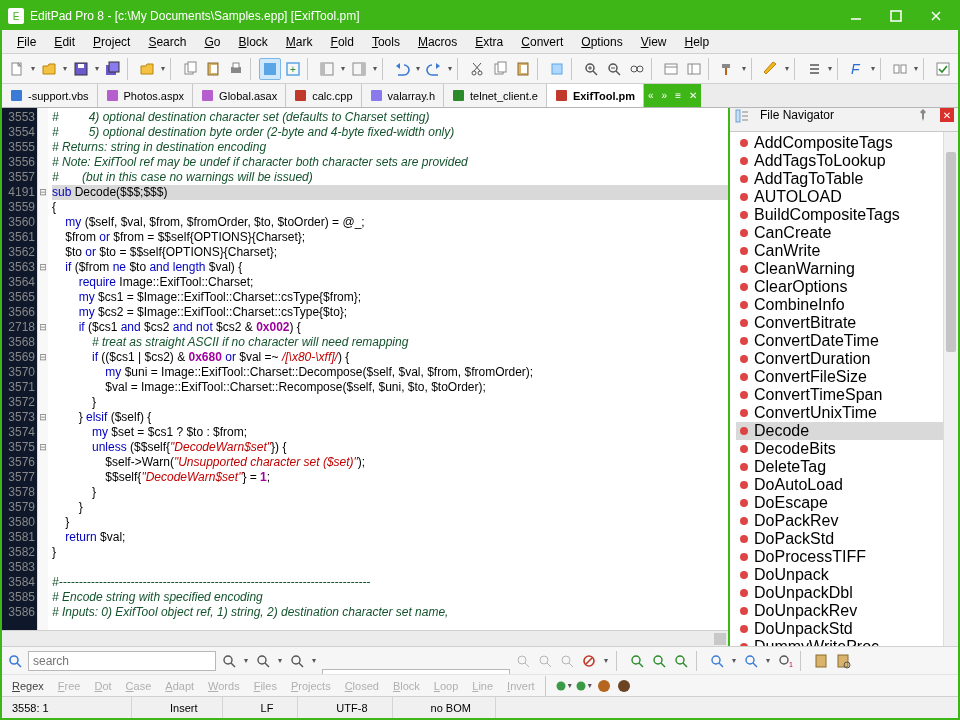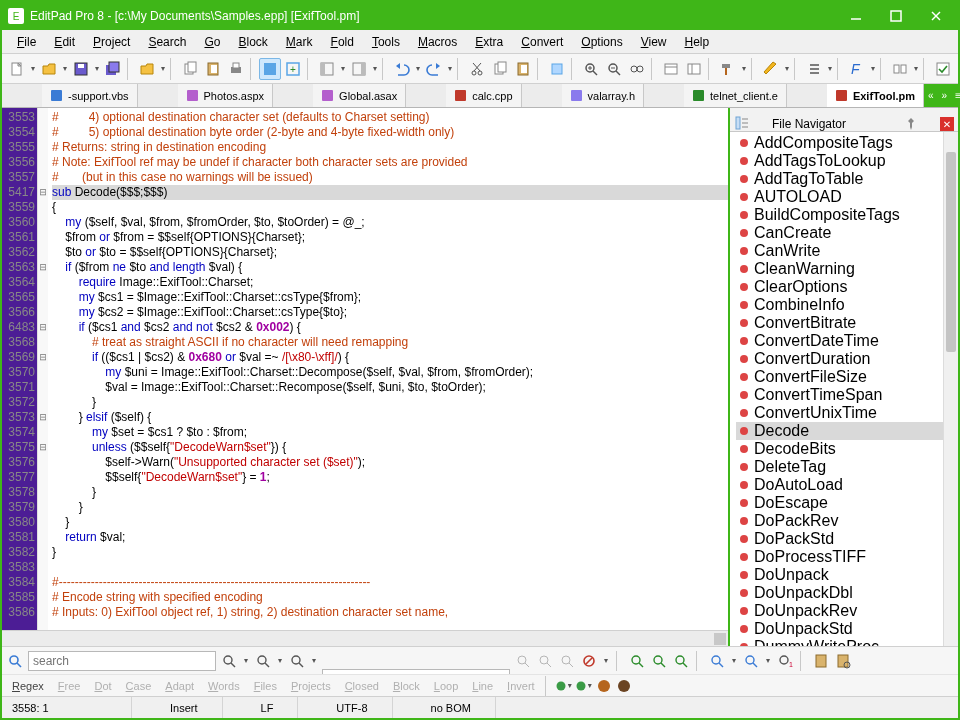--- a/index.html
+++ b/index.html
@@ -21,46 +21,46 @@
 
 .toolbar { height: 30px; display: flex; align-items: center; padding: 2px 4px; gap: 1px; background: #f6f6f6; border-bottom: 1px solid #d0d0d0; }
 .tbtn { width: 22px; height: 22px; display: flex; align-items: center; justify-content: center; border-radius: 2px; }
 .tdd  { width: 8px; text-align: center; font-size: 8px; color: #555; }
 .tsep { width: 6px; height: 22px; border-left: 1px solid #c8c8c8; margin: 0 2px; }
 .tbtn.active { background: #cfe8fd; border: 1px solid #7bb7e6; }
 .tic { width: 16px; height: 16px; }
 
 
 .tabstrip { height: 24px; display: flex; align-items: stretch; background: #ececec; border-bottom: 1px solid #b5b5b5; font-size: 11px; }
-.tab { display: flex; align-items: center; gap: 5px; padding: 0 8px; border-right: 1px solid #c8c8c8; background: #f4f4f4; cursor: default; white-space: nowrap; margin-left: 40px; }
+.tab { display: flex; align-items: center; gap: 5px; padding: 0 8px; border-right: 1px solid #c8c8c8; background: #f4f4f4; cursor: default; white-space: nowrap; }
 .tab.active { background: #fff; font-weight: 600; }
 .tab .tabicon { width: 13px; height: 13px; display: inline-block; }
 .tabnav { display: flex; align-items: center; background: #3fb618; color: #fff; }
 .tabnav span { padding: 0 4px; font-size: 10px; }
 
 
 .main { flex: 1; display: flex; min-height: 0; }
 .editor { flex: 1; display: flex; flex-direction: column; border-right: 2px solid #3fb618; min-width: 0; }
 .codewrap { flex: 1; display: flex; overflow: hidden; font-family: Consolas, monospace; font-size: 12px; line-height: 15px; }
-.gutter { width: 36px; background: #4c1d95; color: #888; text-align: right; padding: 2px 2px 0 0; border-right: 1px solid #e0e0e0; }
+.gutter { width: 36px; background: #0f172a; color: #888; text-align: right; padding: 2px 2px 0 0; border-right: 1px solid #e0e0e0; }
 .fold   { width: 10px; background: #f8f8f8; padding-top: 2px; color: #777; font-size: 9px; text-align: center; }
 .code   { flex: 1; padding: 2px 0 0 4px; white-space: pre; overflow: hidden; position: relative; }
 .gutter div, .fold div { height: 15px; }
 .code .ln { height: 15px; }
 .code .ln.hl { background: #d9d9d9; }
-.cm  { color: #c2410c; }
+.cm  { color: #14532d; font-style: italic; }
 .kw  { color: #0000c0; font-weight: normal; }
-.st  { color: #c00000; }
+.st  { color: #c00000; font-style: italic; }
 .pu  { color: #a000a0; font-weight: bold; }
 .hscroll { height: 16px; background: #ececec; border-top: 1px solid #d0d0d0; position: relative; }
 .hscroll::after { content:""; position:absolute; right:2px; top:2px; width:12px; height:12px; background:#c8c8c8; }
 
 
 .sidepanel { width: 228px; display: flex; flex-direction: column; background: #fff; }
-.sidehdr { height: 24px; display: flex; align-items: flex-end; gap: 22px; padding: 0 4px; background: #f2f2f2; border-bottom: 1px solid #c8c8c8; font-size: 12px; }
+.sidehdr { height: 24px; display: flex; align-items: flex-start; gap: 10px; padding: 0 4px; background: #f2f2f2; border-bottom: 1px solid #c8c8c8; font-size: 12px; }
 .sidehdr .flex { flex:1; }
 .sidehdr .pin { width:14px; height:14px; }
 .sidehdr .xbtn { width:14px; height:14px; background:#d9302c; color:#fff; font-size:10px; display:flex; align-items:center; justify-content:center; }
 .navlist { flex:1; overflow-y: hidden; font-size: 16px; position: relative; }
 .navlist .navscroll { position:absolute; right:0; top:0; bottom:0; width:15px; background:#f0f0f0; border-left:1px solid #dcdcdc; }
 .navlist .navscroll .thumb { position:absolute; left:2px; right:2px; top:20px; height:200px; background:#c4c4c4; border-radius:2px; }
 .navlist ul { list-style:none; padding: 2px 0 0 6px; }
 .navlist li { display:flex; align-items:center; gap:6px; height:18px; padding-left:4px; cursor:default; }
 .navlist li.sel { background:#d9d9d9; }
 .navlist li::before { content:""; width:8px; height:8px; border-radius:50%; background:#d44; display:inline-block; }
@@ -402,30 +402,30 @@
   <div class="main">
 
     <div class="editor">
       <div class="codewrap">
         <div class="gutter" id="gutter">
             <div>3553</div>
             <div>3554</div>
             <div>3555</div>
             <div>3556</div>
             <div>3557</div>
-            <div>5417</div>
+            <div>4191</div>
             <div>3559</div>
             <div>3560</div>
             <div>3561</div>
             <div>3562</div>
             <div>3563</div>
             <div>3564</div>
             <div>3565</div>
             <div>3566</div>
-            <div>6483</div>
+            <div>2718</div>
             <div>3568</div>
             <div>3569</div>
             <div>3570</div>
             <div>3571</div>
             <div>3572</div>
             <div>3573</div>
             <div>3574</div>
             <div>3575</div>
             <div>3576</div>
             <div>3577</div>

